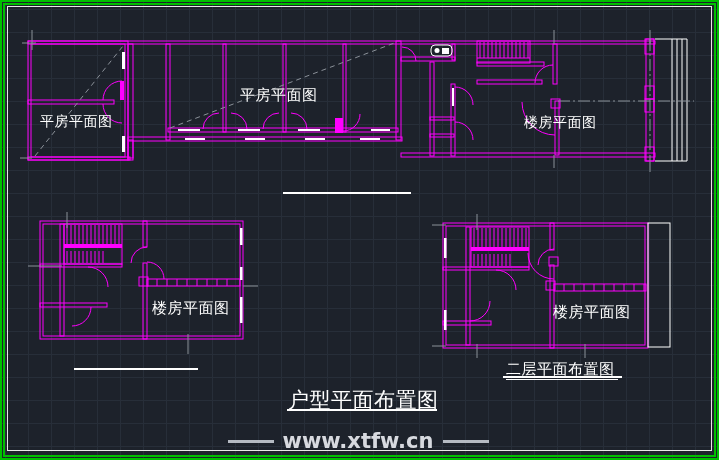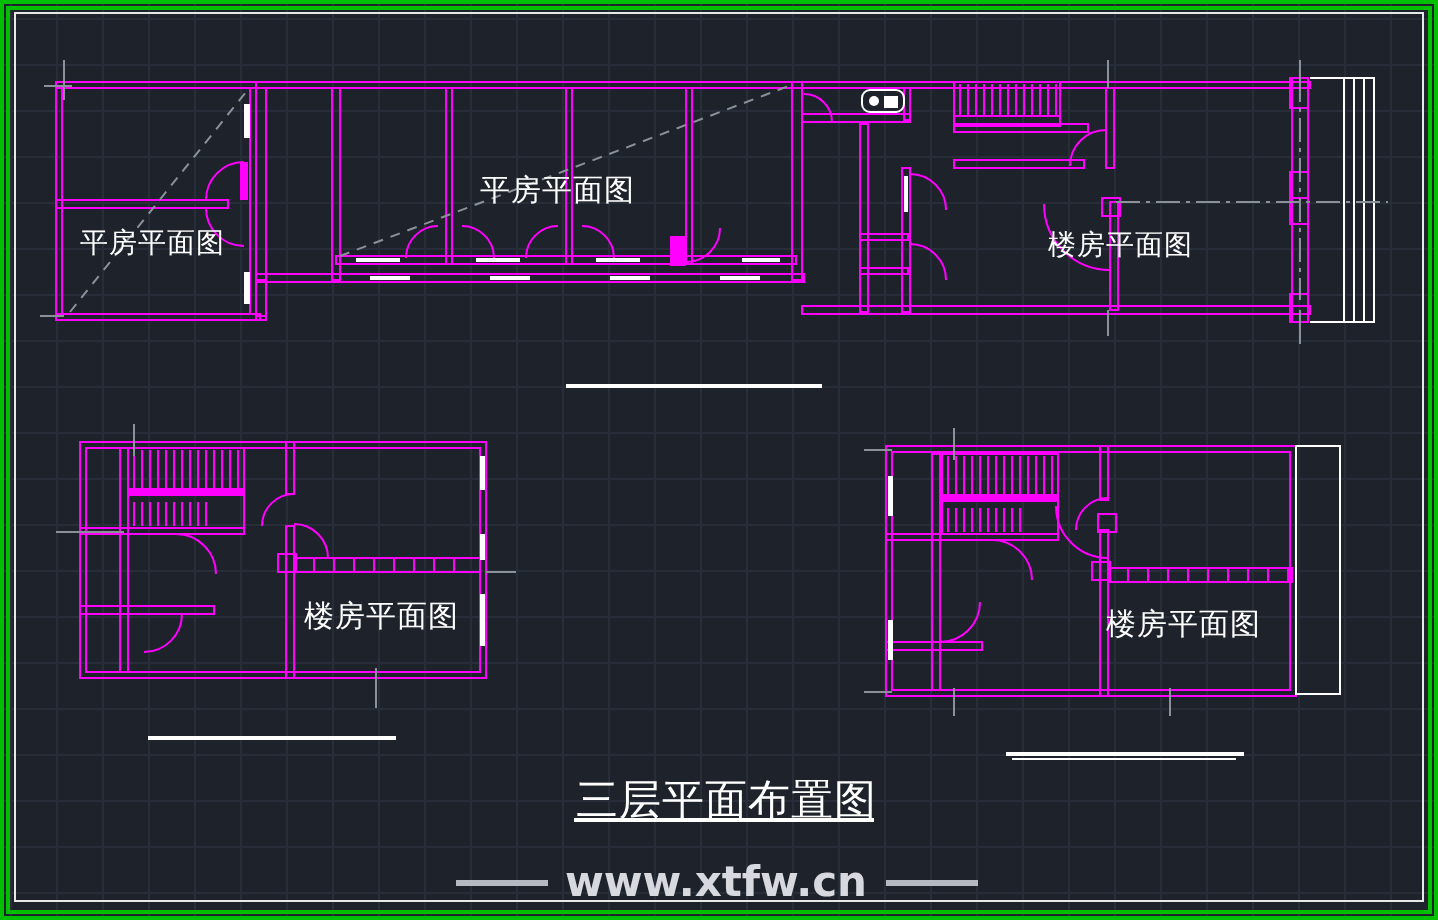--- a/index.html
+++ b/index.html
@@ -190,21 +190,22 @@
   <div class="cad-label fs14" style="left:40px;top:113px;">平房平面图</div>
   <div class="cad-label fs15" style="left:240px;top:86px;">平房平面图</div>
   <div class="cad-label fs14" style="left:524px;top:114px;">楼房平面图</div>
 
   <div class="uline" style="left:283px;top:192px;width:128px;height:2px;"></div>
 
   <div class="cad-label fs15" style="left:152px;top:299px;">楼房平面图</div>
   <div class="uline" style="left:74px;top:368px;width:124px;height:2px;"></div>
 
   <div class="cad-label fs15" style="left:553px;top:303px;">楼房平面图</div>
+  <div class="cad-label fs15" style="left:506px;top:360px;">二层平面布置图</div>
   <div class="uline" style="left:503px;top:376px;width:119px;height:1.5px;"></div>
   <div class="uline" style="left:506px;top:379px;width:112px;height:1px;"></div>
 
-  <div class="cad-label fs21" style="left:288px;top:386px;">三层平面布置图</div>
+  <div class="cad-label fs21" style="left:288px;top:386px;">户型平面布置图</div>
   <div class="uline" style="left:287px;top:409px;width:150px;height:2px;"></div>
 
   <div class="green-inner"></div>
   <div class="green-outer"></div>
 </div>
 
 </body></html>

